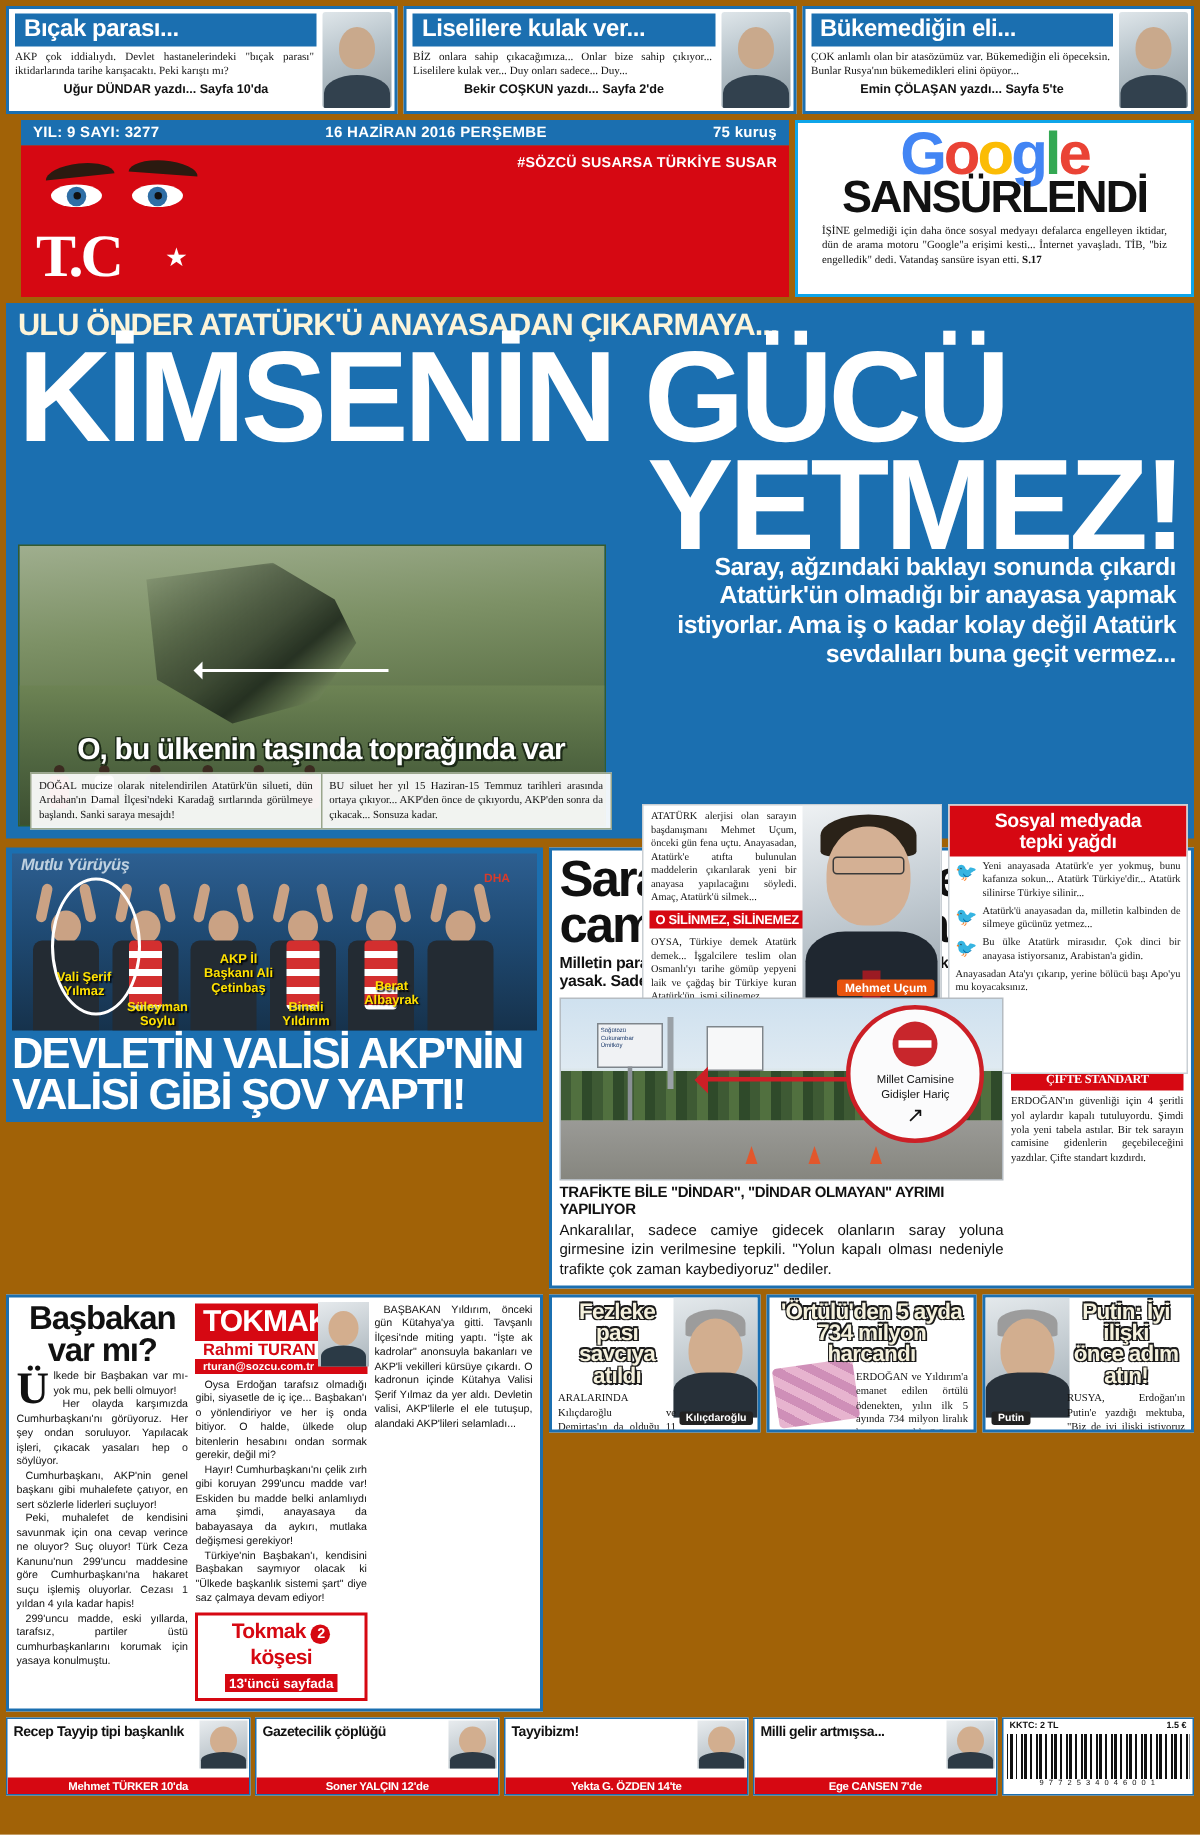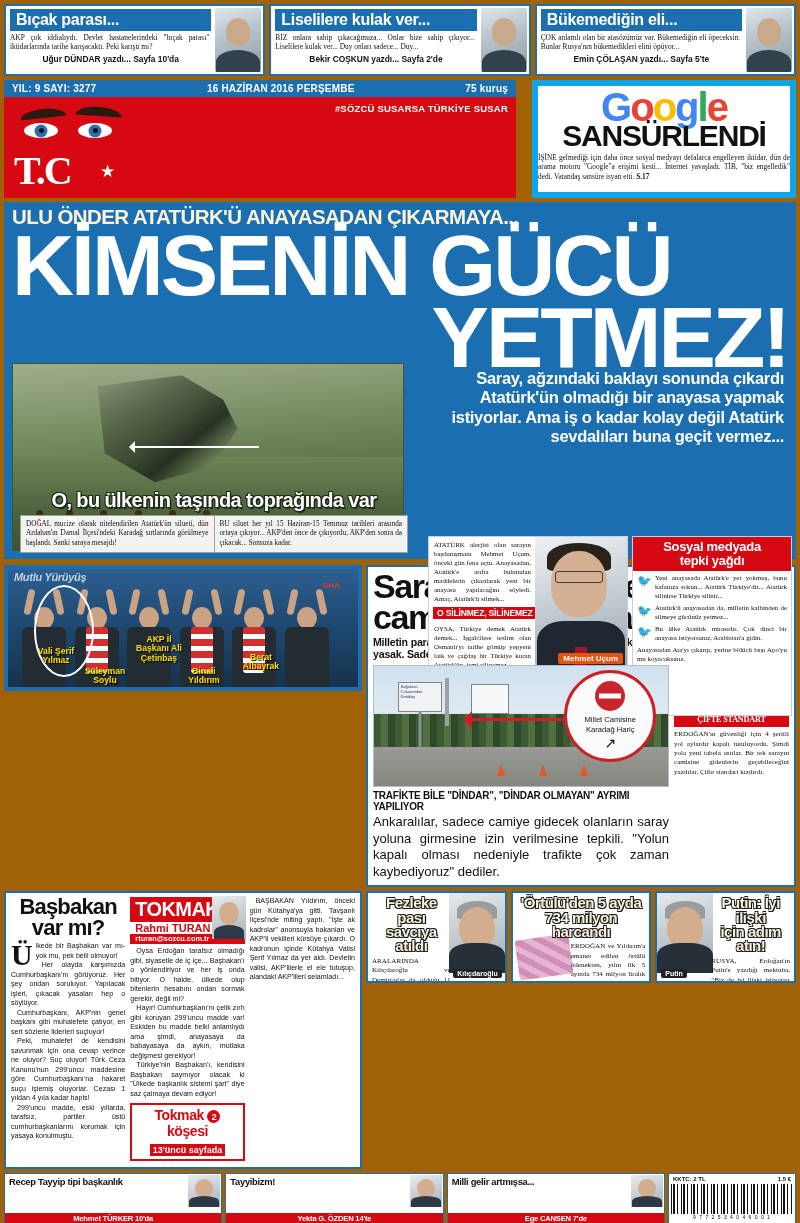--- a/index.html
+++ b/index.html
@@ -36,21 +36,21 @@
     content:""; position:absolute; left:50%; top:16%; transform:translateX(-50%);
     width:24px; height:28px; border-radius:50% 50% 45% 45%;
     background:#c9a98c;
   }
   .col-face::after {
     content:""; position:absolute; left:50%; bottom:-2px; transform:translateX(-50%);
     width:44px; height:24px; border-radius:50% 50% 0 0; background:#32414e;
   }
 
   
-  .nameplate-row { display:flex; gap:16px; margin-top:4px; height:118px; }
+  .nameplate-row { display:flex; gap:4px; margin-top:4px; height:118px;margin-left:10px; }
   .nameplate-left { width:512px; position:relative; }
   .np-bar {
     background:#1b6fb0; color:#fff; height:17px; display:flex; align-items:center;
     justify-content:space-between; padding:0 8px; font-size:10px; font-weight:bold;
     letter-spacing:0.2px;
   }
   .np-main {
     position:relative; background:#d60812; height:101px; overflow:hidden;
   }
   .np-eyes { position:absolute; left:14px; top:10px; width:120px; height:40px; }
@@ -70,21 +70,21 @@
   .np-sozcu {
     position:absolute; right:2px; bottom:-12px; color:#fff; font-weight:bold;
     font-size:96px; letter-spacing:-5px; line-height:1;
     font-family:"Liberation Sans", sans-serif; font-stretch:condensed;
   }
   .np-hash {
     position:absolute; right:8px; top:6px; color:#fff; font-size:9.5px; font-weight:bold;
     letter-spacing:0.2px;
   }
   .nameplate-right {
-    flex:1; border:6px solid #0ea5e9; background:#fff; padding:2px 0; overflow:hidden;
+    flex:1; border:2px solid #0ea5e9; background:#fff; padding:2px 16px; overflow:hidden;
     position:relative;
   }
   .google-logo { font-size:40px; font-weight:bold; letter-spacing:-2px; text-align:center;
     line-height:0.95; font-family:"Liberation Sans", sans-serif; }
   .google-logo span:nth-child(1){color:#4285F4;}
   .google-logo span:nth-child(2){color:#EA4335;}
   .google-logo span:nth-child(3){color:#FBBC05;}
   .google-logo span:nth-child(4){color:#4285F4;}
   .google-logo span:nth-child(5){color:#34A853;}
   .google-logo span:nth-child(6){color:#EA4335;}
@@ -241,21 +241,21 @@
     font-size:7.6px; line-height:1.25; color:#111; }
   .rp-circle .cup { position:absolute; left:50%; bottom:8px; transform:translateX(-50%);
     font-size:14px; color:#111; }
   .rp-redarrow { position:absolute; left:31%; top:44%; width:124px; height:3px; background:#cc1f26; }
   .rp-redarrow::before { content:""; position:absolute; left:-2px; top:-7px; border:9px solid transparent;
     border-right-color:#cc1f26; border-left:0; }
   .rp-cones { position:absolute; left:38%; bottom:8%; width:40%; height:12px; }
   .cone { position:absolute; bottom:0; width:0; height:0; border-left:4px solid transparent;
     border-right:4px solid transparent; border-bottom:12px solid #e2572c; }
   .road-cap-head { font-size:10px; font-weight:bold; margin-top:3px; letter-spacing:-0.25px; color:#111; }
-  .road-cap-body { font-size:13px; line-height:1.3; margin-top:2px; color:#111; text-align:justify; }
+  .road-cap-body { font-size:10px; line-height:1.3; margin-top:2px; color:#111; text-align:justify; }
   .road-side { flex:1; font-size:7.1px; line-height:1.32; font-family:"Liberation Serif", serif;
     text-align:justify; color:#111; }
   .cifte { background:#d60812; color:#fff; font-weight:bold; font-size:8.2px; text-align:center;
     padding:1px 2px; margin:3px 0; letter-spacing:-0.2px; }
 
   
   .lower { display:flex; gap:4px; margin-top:4px; align-items:flex-start; }
   .lower-left { width:358px; border:2px solid #1b6fb0; background:#fff; padding:4px 5px;
     display:flex; gap:5px; height:278px; overflow:hidden; }
   .lc-col { width:115px; }
@@ -530,20 +530,24 @@
         <div class="ptag" style="left:66px; top:98px; width:62px; white-space:pre-line;">Süleyman
 Soylu</div>
         <div class="ptag" style="left:118px; top:66px; width:66px; white-space:pre-line;">AKP İl
 Başkanı Ali
 Çetinbaş</div>
         <div class="ptag" style="left:168px; top:98px; width:56px; white-space:pre-line;">Binali
 Yıldırım</div>
         <div class="ptag" style="left:222px; top:84px; width:62px; white-space:pre-line;">Berat
 Albayrak</div>
       </div>
+      <div class="mid-head">
+        <div>DEVLETİN VALİSİ AKP'NİN</div>
+        <div>VALİSİ GİBİ ŞOV YAPTI!</div>
+      </div>
     </div>
 
     <div class="mid-right">
       <div class="saray-head">
         <div>Sarayın yolu bir tek</div>
         <div>cami cemaatine açık</div>
       </div>
       <div class="saray-sub">Milletin parasıyla 4 şeritli yol yaptılar. Ancak "namaz kılmayanlara" bu yoldan geçmek yasak. Sadece saray camisine gidenler geçebilir</div>
       <div class="saray-body">
         <div class="road-photo-wrap">
@@ -562,21 +566,21 @@
             <div class="rp-redarrow"></div>
             <div class="rp-cones">
               <div class="cone" style="left:10%"></div>
               <div class="cone" style="left:45%"></div>
               <div class="cone" style="left:80%"></div>
             </div>
             <div class="rp-circle">
               <div class="noentry"></div>
               <div class="ctext">
                 <span>Millet Camisine</span><br>
-                <span>Karadağ Hariç</span>
+                <span>Gidişler Hariç</span>
               </div>
               <div class="cup">↗</div>
             </div>
           </div>
           <div class="road-cap-head">TRAFİKTE BİLE "DİNDAR", "DİNDAR OLMAYAN" AYRIMI YAPILIYOR</div>
           <div class="road-cap-body">Ankaralılar, sadece camiye gidecek olanların saray yoluna girmesine izin verilmesine tepkili. "Yolun kapalı olması nedeniyle trafikte çok zaman kaybediyoruz" dediler.</div>
         </div>
         <div class="road-side">
           <div>NAMAZ kılmayanlara hayvan denilen bu ülkede, namaz kılanlara ayrıcalık tanınıyor. Yandaki fotoğraf da bunun en güzel kanıtı. Burası, sarayın önünden geçen Alparslan Türkeş Bulvarı...</div>
           <div class="cifte">ÇİFTE STANDART</div>
@@ -664,39 +668,44 @@
         </div>
 
         <div class="nb" style="height:92px;">
           <div class="nb-photo" style="left:0;right:auto;">
             <div class="h"></div>
               <div class="f"></div>
               <div class="s"></div>
           </div>
           <div class="nb-head" style="margin-left:50px;">
             <div>Putin: İyi ilişki</div>
-            <div>için adım atın!</div>
+            <div>önce adım atın!</div>
           </div>
           <div class="nb-body" style="margin-left:50px;">
             <span>RUSYA, Erdoğan'ın Putin'e yazdığı mektuba, "Biz de iyi ilişki istiyoruz ama Ankara bazı adımları atmalı" yanıtını verdi.</span>
             
           </div>
           <div class="nb-tag" style="left:4px;right:auto;">Putin</div>
         </div>
       </div>
     </div>
   </div>
 
   <div class="bottom-strip">
     <div class="bs">
       <div class="bs-title">Recep Tayyip tipi başkanlık</div>
       <div class="bs-face"></div>
       <div class="bs-foot">Mehmet TÜRKER 10'da</div>
     </div>
     <div class="bs">
+      <div class="bs-title">Gazetecilik çöplüğü</div>
+      <div class="bs-face"></div>
+      <div class="bs-foot">Soner YALÇIN 12'de</div>
+    </div>
+    <div class="bs">
       <div class="bs-title">Tayyibizm!</div>
       <div class="bs-face"></div>
       <div class="bs-foot">Yekta G. ÖZDEN 14'te</div>
     </div>
     <div class="bs">
       <div class="bs-title">Milli gelir artmışsa...</div>
       <div class="bs-face"></div>
       <div class="bs-foot">Ege CANSEN 7'de</div>
     </div>
     <div class="barcode-box">

